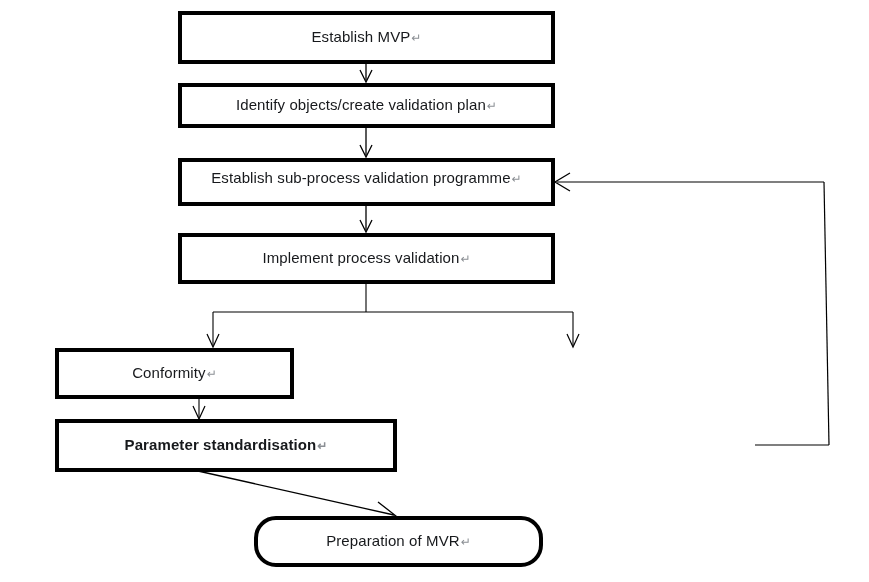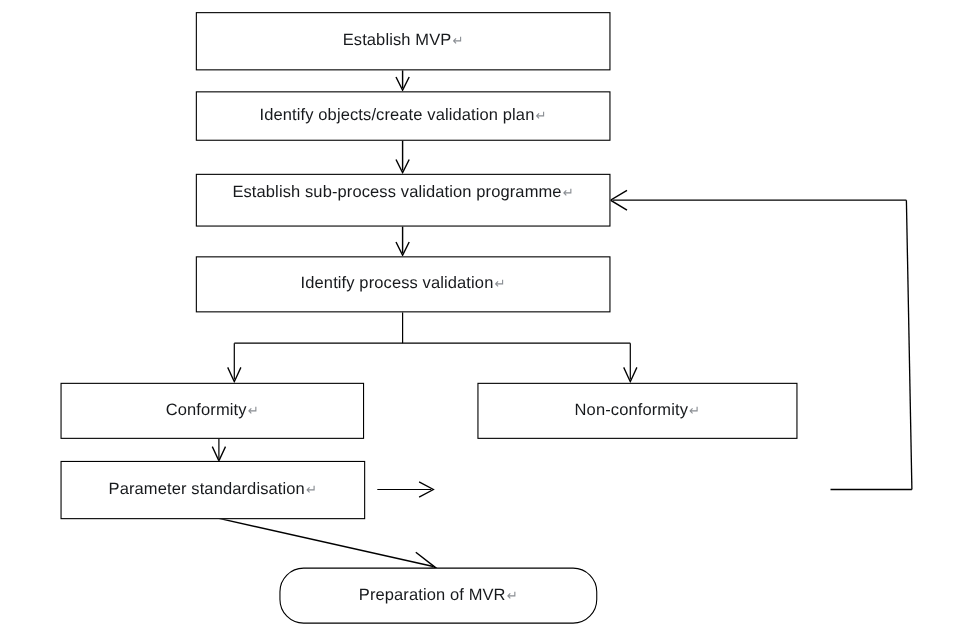--- a/index.html
+++ b/index.html
@@ -19,21 +19,21 @@
     position: absolute;
     left: 0;
     top: 0;
     width: 869px;
     height: 582px;
     pointer-events: none;
   }
   .node {
     position: absolute;
     box-sizing: border-box;
-    border: 1px solid #000000;
+    border: 4px solid #000000;
     background: #ffffff;
     display: flex;
     align-items: center;
     justify-content: center;
     z-index: 2;
   }
   .node-label {
     font-size: 15px;
     line-height: 1.1;
     color: #17191c;
@@ -116,33 +116,30 @@
     <span class="node-label"><span>Establish sub-process validation programme</span><span class="pilcrow">↵</span></span>
   </div>
 
   <div class="node" style="left:178px; top:83px; width:377px; height:45px;">
     <span class="node-label"><span>Identify objects/create validation plan</span><span class="pilcrow">↵</span></span>
   </div>
 
   <div class="stray-mark" style="left:363px; top:190px;">.ı</div>
 
   <div class="node" style="left:178px; top:233px; width:377px; height:51px;">
-    <span class="node-label"><span>Identify process validation</span><span class="pilcrow">↵</span></span>
+    <span class="node-label"><span>Implement process validation</span><span class="pilcrow">↵</span></span>
   </div>
 
 
-  <div class="node" style="left:55px; top:348px; width:276px; height:51px;">
+  <div class="node" style="left:55px; top:348px; width:239px; height:51px;">
     <span class="node-label"><span>Conformity</span><span class="pilcrow">↵</span></span>
   </div>
 
-  <div class="node" style="left:434px; top:348px; width:291px; height:51px;">
-    <span class="node-label"><span>Non-conformity</span><span class="pilcrow">↵</span></span>
-  </div>
 
-  <div class="node" style="left:55px; top:419px; width:277px; height:53px;">
+  <div class="node" style="left:55px; top:419px; width:342px; height:53px;font-weight:bold;">
     <span class="node-label"><span>Parameter standardisation</span><span class="pilcrow">↵</span></span>
   </div>
 
 
   <div class="node" style="left:254px; top:516px; width:289px; height:51px;border-radius:22px;">
     <span class="node-label"><span>Preparation of MVR</span><span class="pilcrow">↵</span></span>
   </div>
 
 </div>
 

